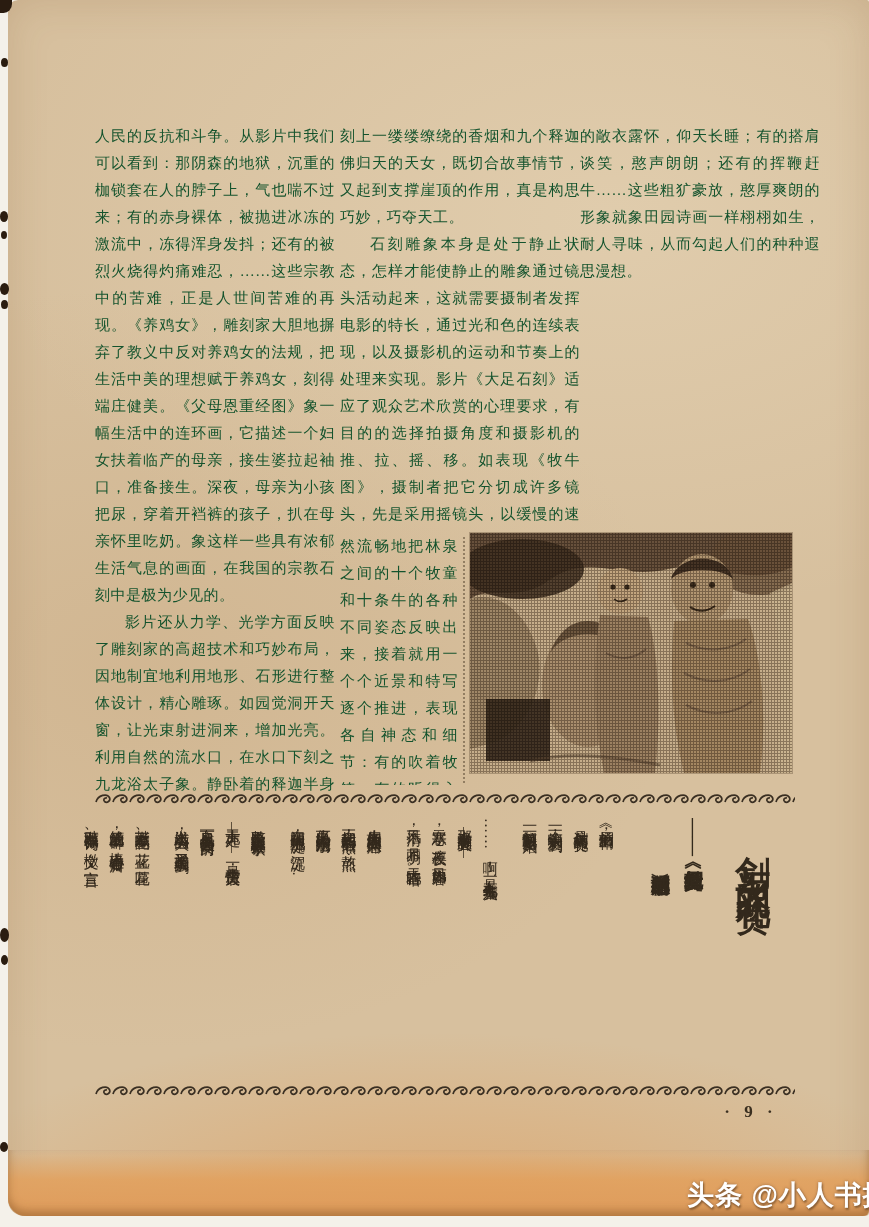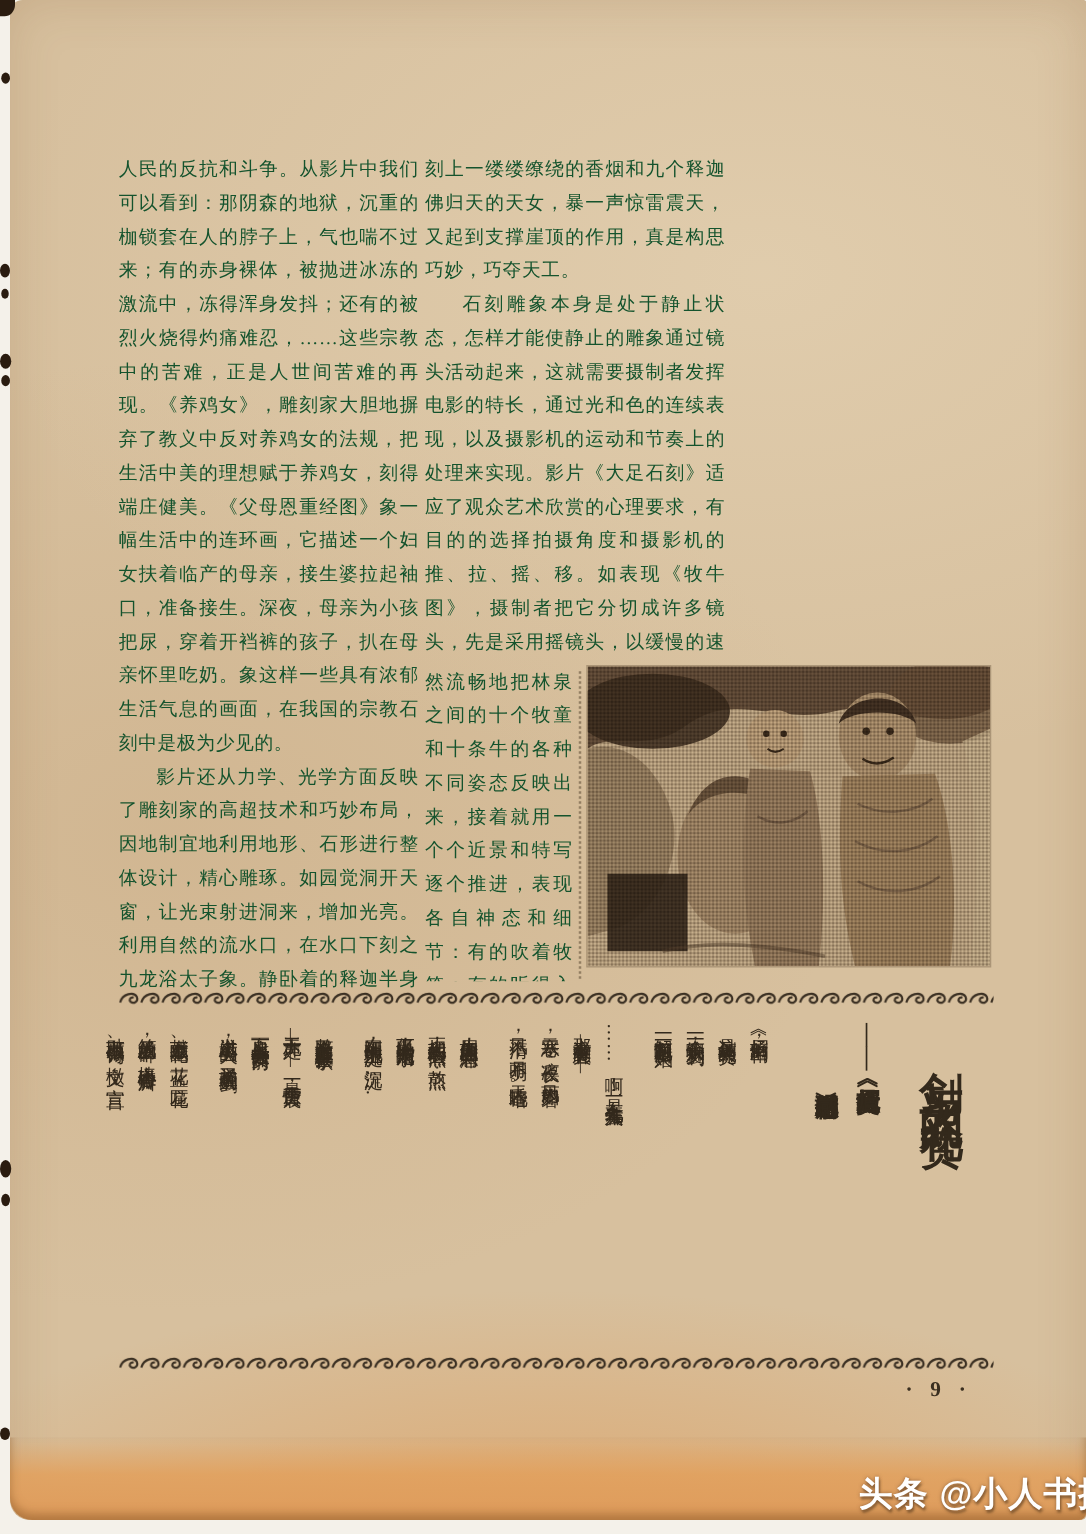--- a/index.html
+++ b/index.html
@@ -102,29 +102,30 @@
 <div class="speck" style="left:0;top:928px;width:9px;height:14px;"></div>
 <div class="speck" style="left:1px;top:955px;width:7px;height:10px;"></div>
 <div class="speck" style="left:0;top:1142px;width:8px;height:10px;"></div>
 
 <div class="tcol" id="col1">
   <p>人民的反抗和斗争。从影片中我们可以看到：那阴森的地狱，沉重的枷锁套在人的脖子上，气也喘不过来；有的赤身裸体，被抛进冰冻的激流中，冻得浑身发抖；还有的被烈火烧得灼痛难忍，……这些宗教中的苦难，正是人世间苦难的再现。《养鸡女》，雕刻家大胆地摒弃了教义中反对养鸡女的法规，把生活中美的理想赋于养鸡女，刻得端庄健美。《父母恩重经图》象一幅生活中的连环画，它描述一个妇女扶着临产的母亲，接生婆拉起袖口，准备接生。深夜，母亲为小孩把尿，穿着开裆裤的孩子，扒在母亲怀里吃奶。象这样一些具有浓郁生活气息的画面，在我国的宗教石刻中是极为少见的。</p>
   <p class="ind">影片还从力学、光学方面反映了雕刻家的高超技术和巧妙布局，因地制宜地利用地形、石形进行整体设计，精心雕琢。如园觉洞开天窗，让光束射进洞来，增加光亮。利用自然的流水口，在水口下刻之九龙浴太子象。静卧着的释迦半身涅盘象，长达三十一米，下半身插入岩石之中，为使崖顶不致塌落，利用岩壁，</p>
 </div>
 
 <div class="tcol" id="col2top">
-  <p>刻上一缕缕缭绕的香烟和九个释迦佛归天的天女，暴一声惊雷震天，又起到支撑崖顶的作用，真是构思巧妙，巧夺天工。</p>
+  <p>刻上一缕缕缭绕的香烟和九个释迦佛归天的天女，既切合故事情节，又起到支撑崖顶的作用，真是构思巧妙，巧夺天工。</p>
   <p class="ind">石刻雕象本身是处于静止状态，怎样才能使静止的雕象通过镜头活动起来，这就需要摄制者发挥电影的特长，通过光和色的连续表现，以及摄影机的运动和节奏上的处理来实现。影片《大足石刻》适应了观众艺术欣赏的心理要求，有目的的选择拍摄角度和摄影机的推、拉、摇、移。如表现《牧牛图》，摄制者把它分切成许多镜头，先是采用摇镜头，以缓慢的速度摇过，自</p>
 </div>
 
 <div class="tcol" id="col2narrow">
   <p>然流畅地把林泉之间的十个牧童和十条牛的各种不同姿态反映出来，接着就用一个个近景和特写逐个推进，表现各自神态和细节：有的吹着牧笛；有的听得入了迷，拍手相和；有</p>
 </div>
 
 <div class="tcol" id="col3">
+  <p>的敞衣露怀，仰天长睡；有的搭肩谈笑，憨声朗朗；还有的挥鞭赶牛……这些粗犷豪放，憨厚爽朗的形象就象田园诗画一样栩栩如生，耐人寻味，从而勾起人们的种种遐思漫想。</p>
 
 </div>
 
 <div class="photo-rule"></div>
 
 <div class="photo">
   <svg viewBox="0 0 322 240" preserveAspectRatio="none">
     <rect width="322" height="240" fill="#c6ae8b"></rect>
     <path d="M0,0 L322,0 L322,34 C278,56 238,26 198,36 C150,48 118,18 78,48 C48,70 18,52 0,66 Z" fill="#5d4733" opacity="0.9"></path>
     <ellipse cx="52" cy="36" rx="62" ry="30" fill="#3e2e1f" opacity="0.85"></ellipse>

